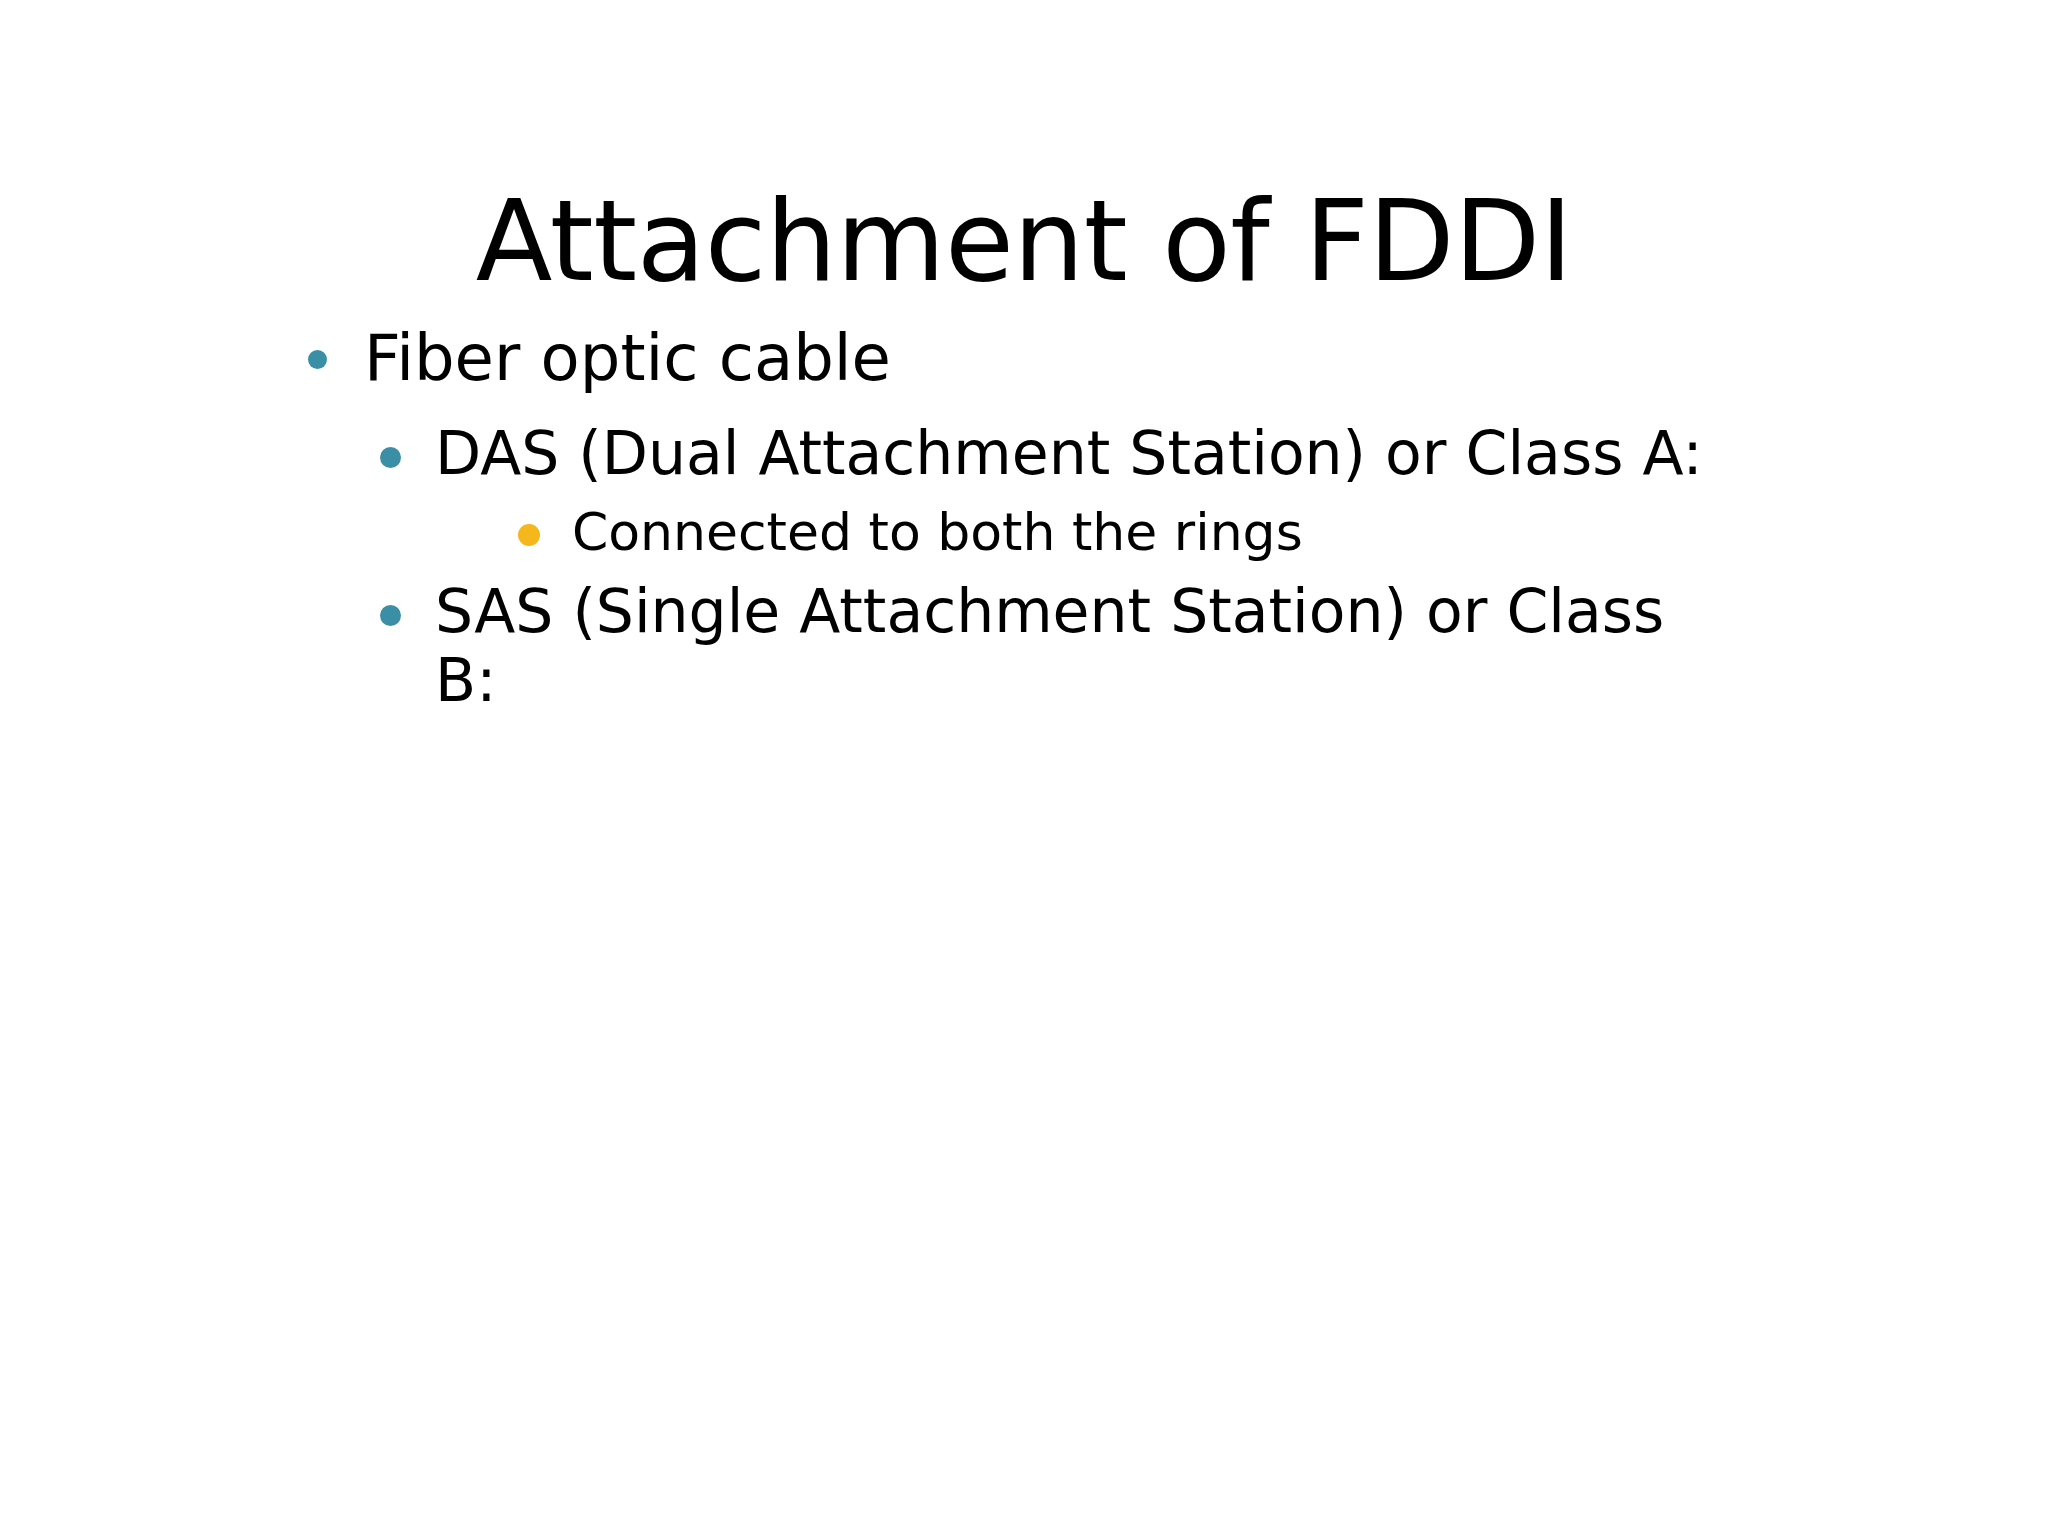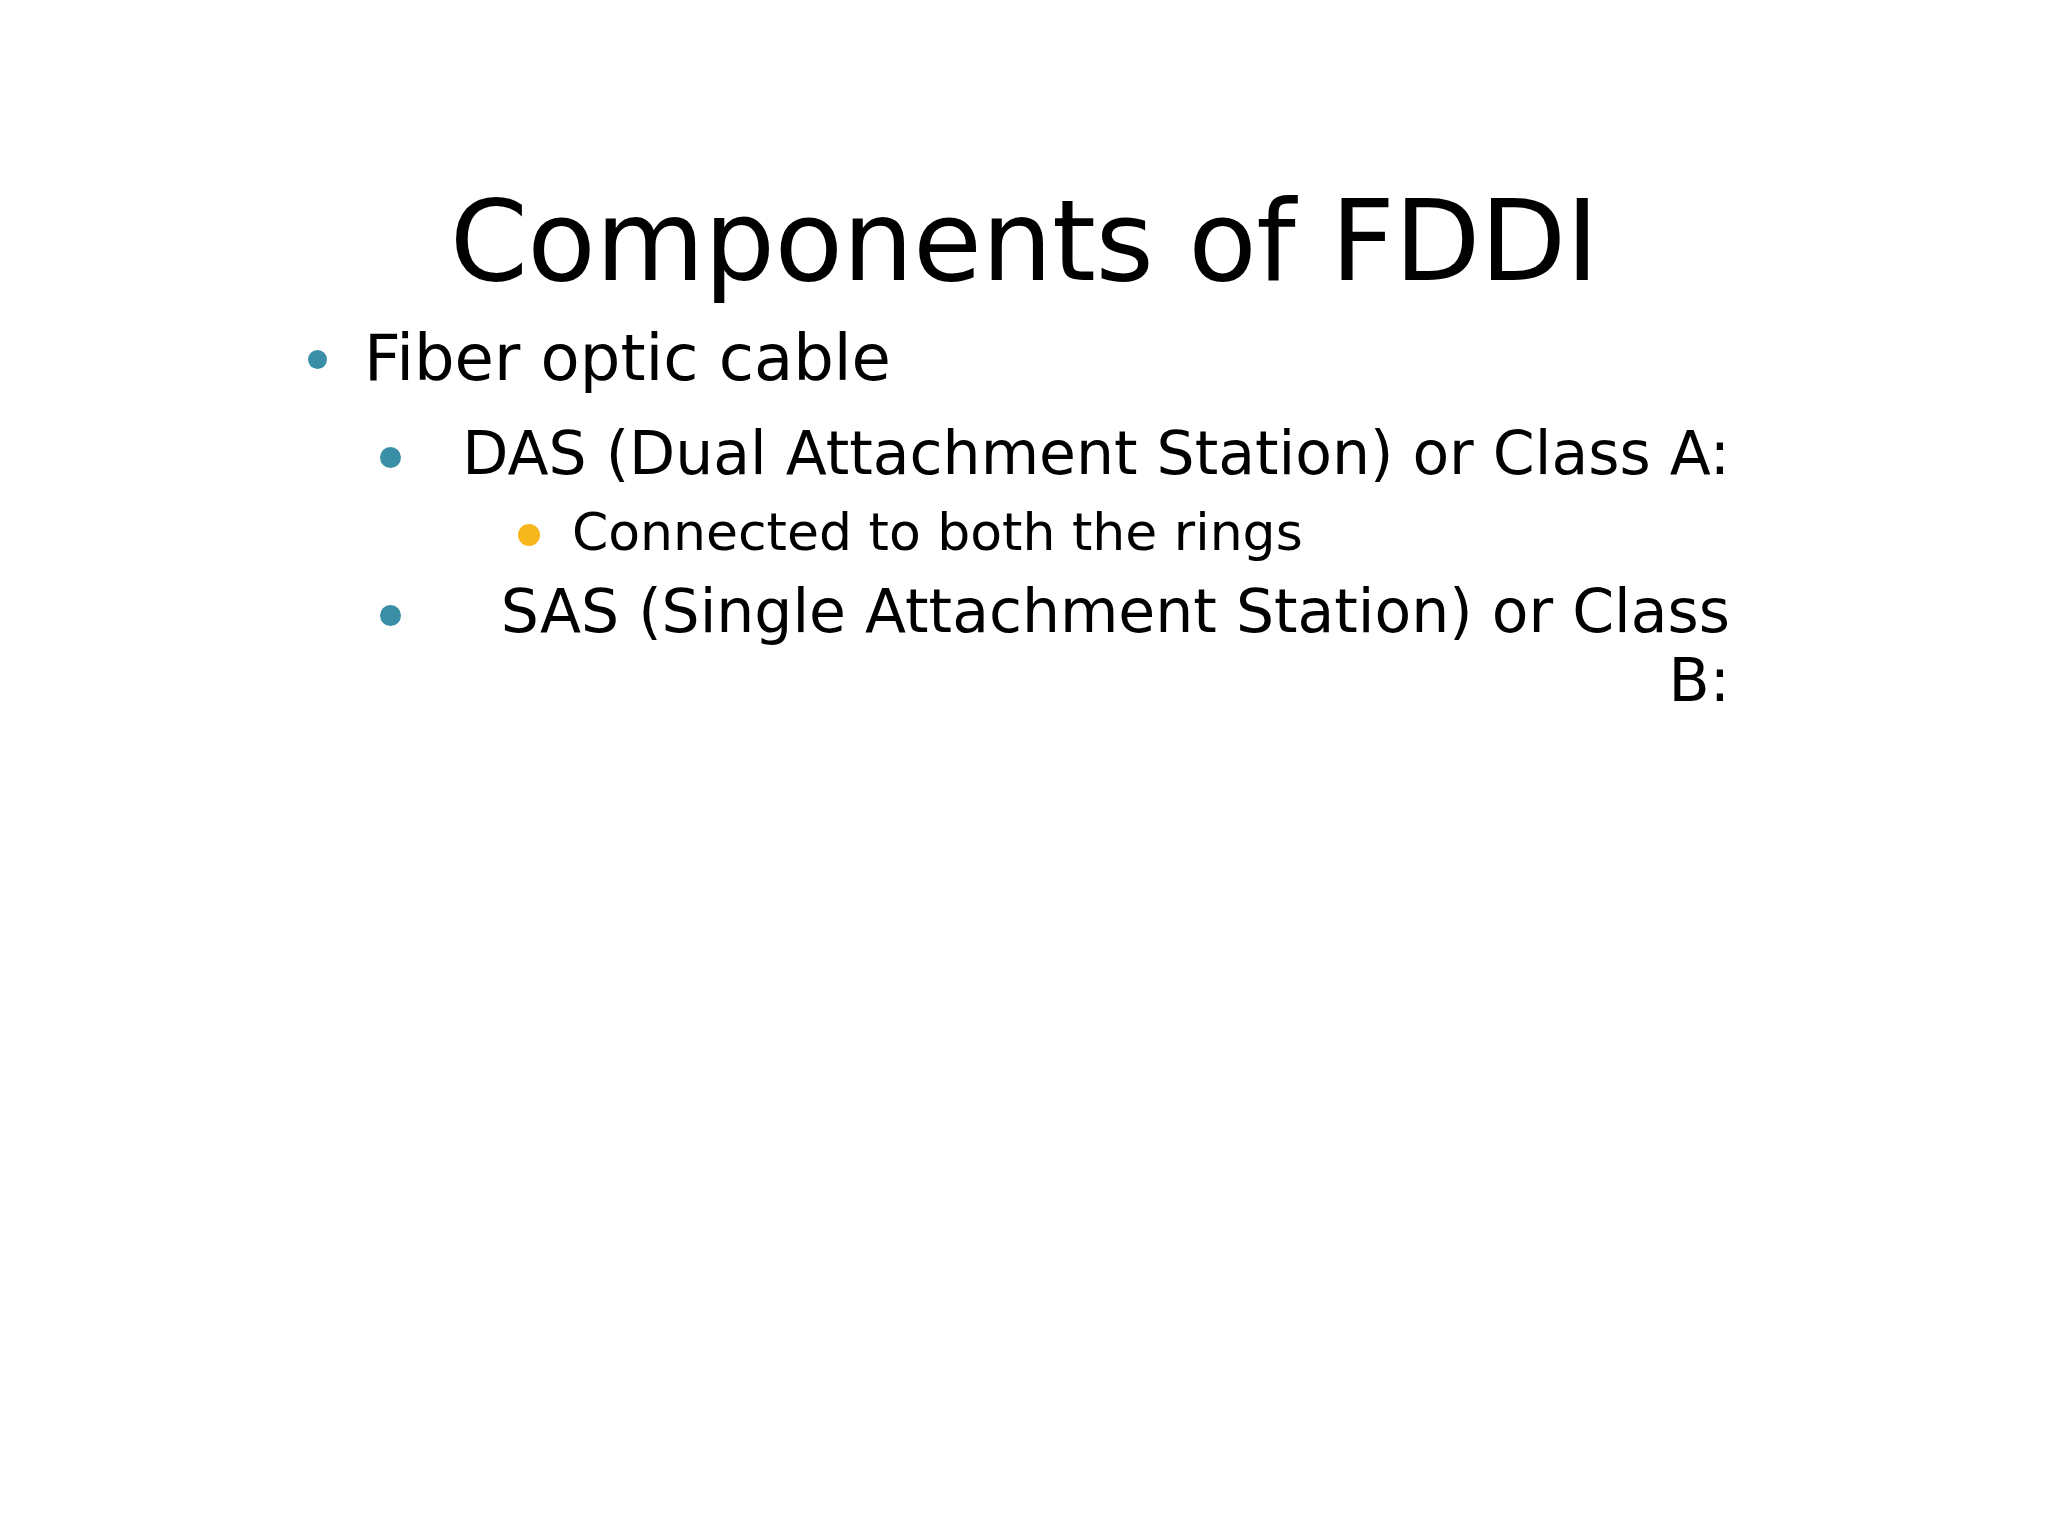--- a/index.html
+++ b/index.html
@@ -89,21 +89,20 @@
     width: 21px;
     height: 21px;
     background: #3a8fa6;
     margin-top: 28px;
     margin-right: 34px;
   }
   .lvl2 .bullet-text {
     font-size: 60px;
     line-height: 1.16;
     max-width: 1295px;
-    text-align: right;
   }
 
   
   .lvl3 {
     margin-left: 210px;
     margin-bottom: 14px;
     justify-content: flex-end;
   }
   .lvl3 .bullet-mark {
     width: 22px;
@@ -115,21 +114,21 @@
   .lvl3 .bullet-text {
     font-size: 52px;
     line-height: 1.16;
   }
 </style>
 </head>
 <body>
 
 <div class="slide" style="background: rgb(255, 255, 255);">
 
-  <h1 class="slide-title">Components of FDDI</h1>
+  <h1 class="slide-title">Attachment of FDDI</h1>
 
   <div class="body-area">
 
     <div class="bullet-row lvl1">
       <span class="bullet-mark" style="background: rgb(58, 143, 166);"></span>
       <span class="bullet-text">Fiber optic cable</span>
     </div>
 
 
 

